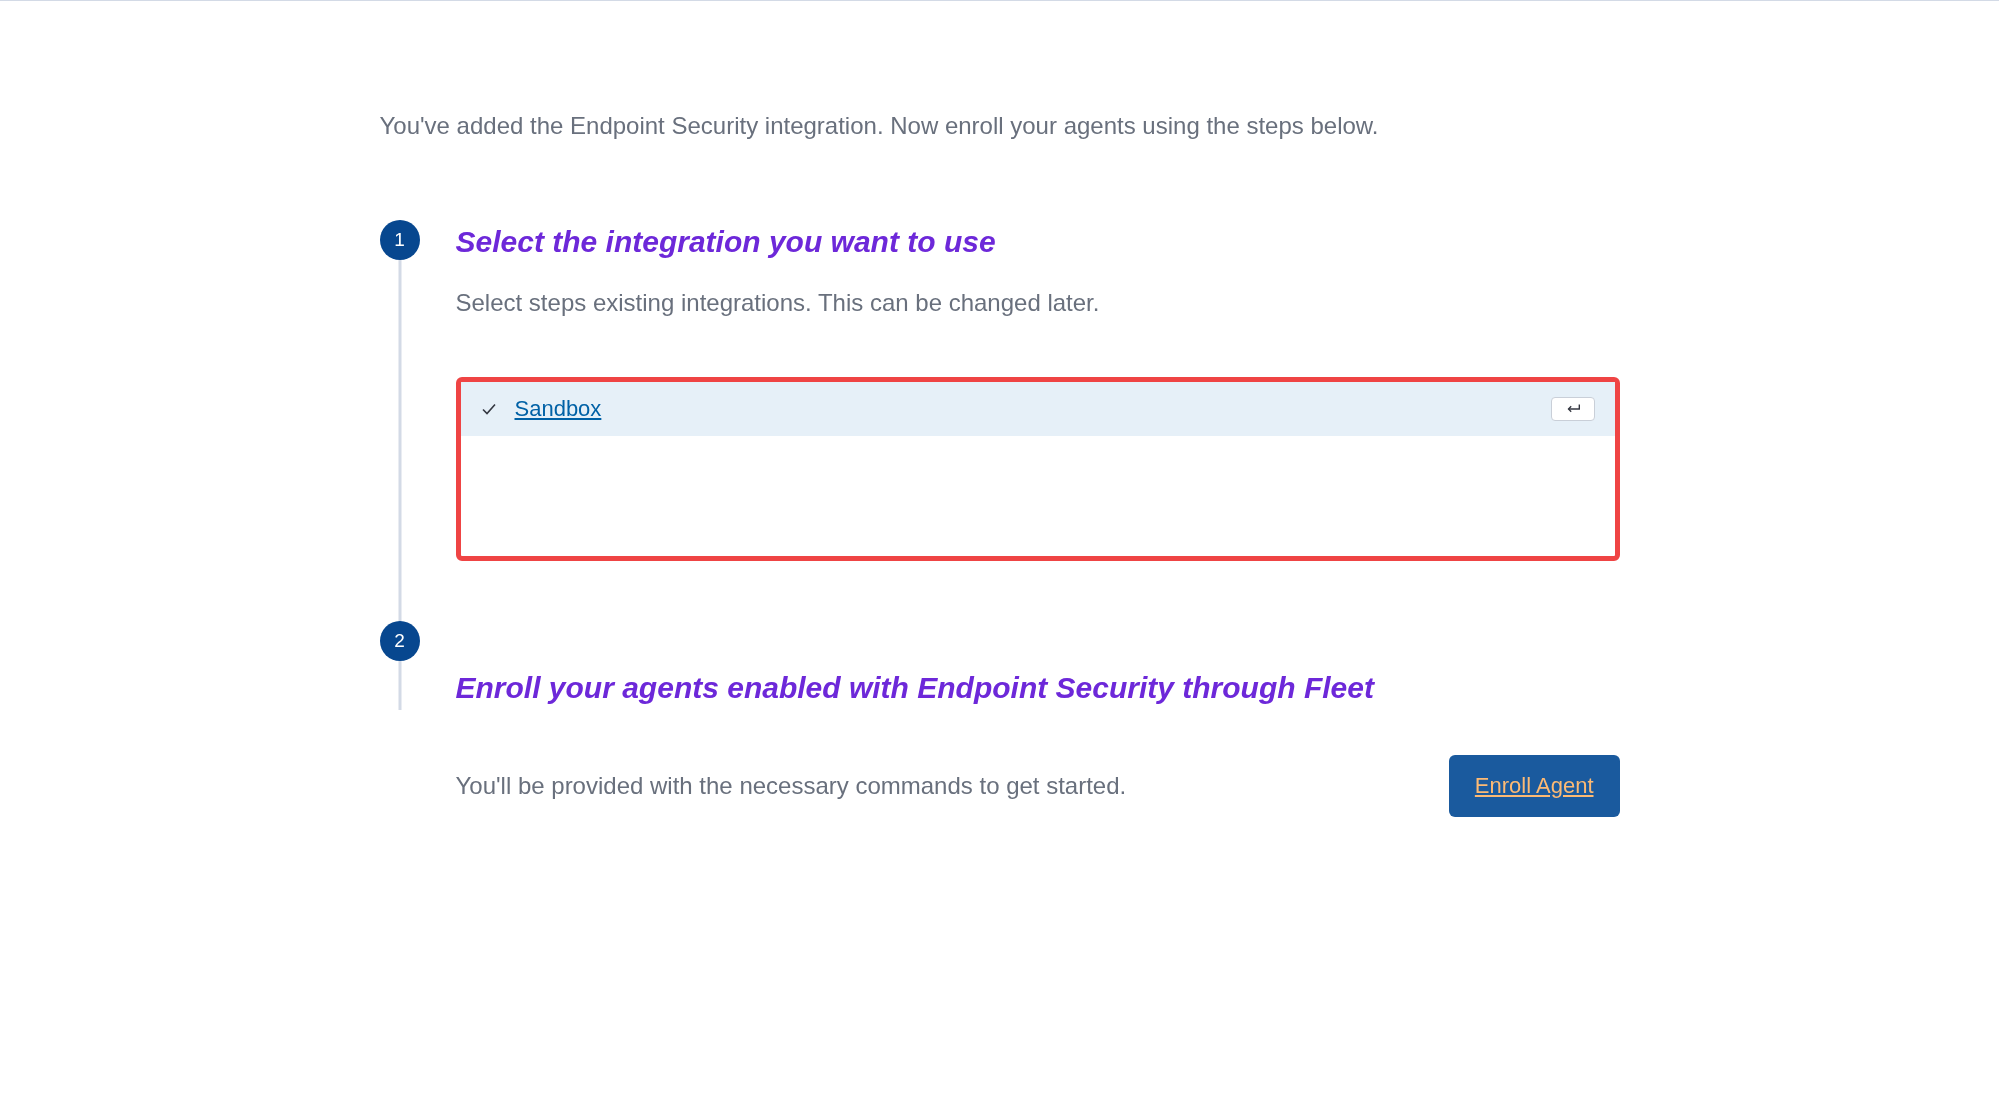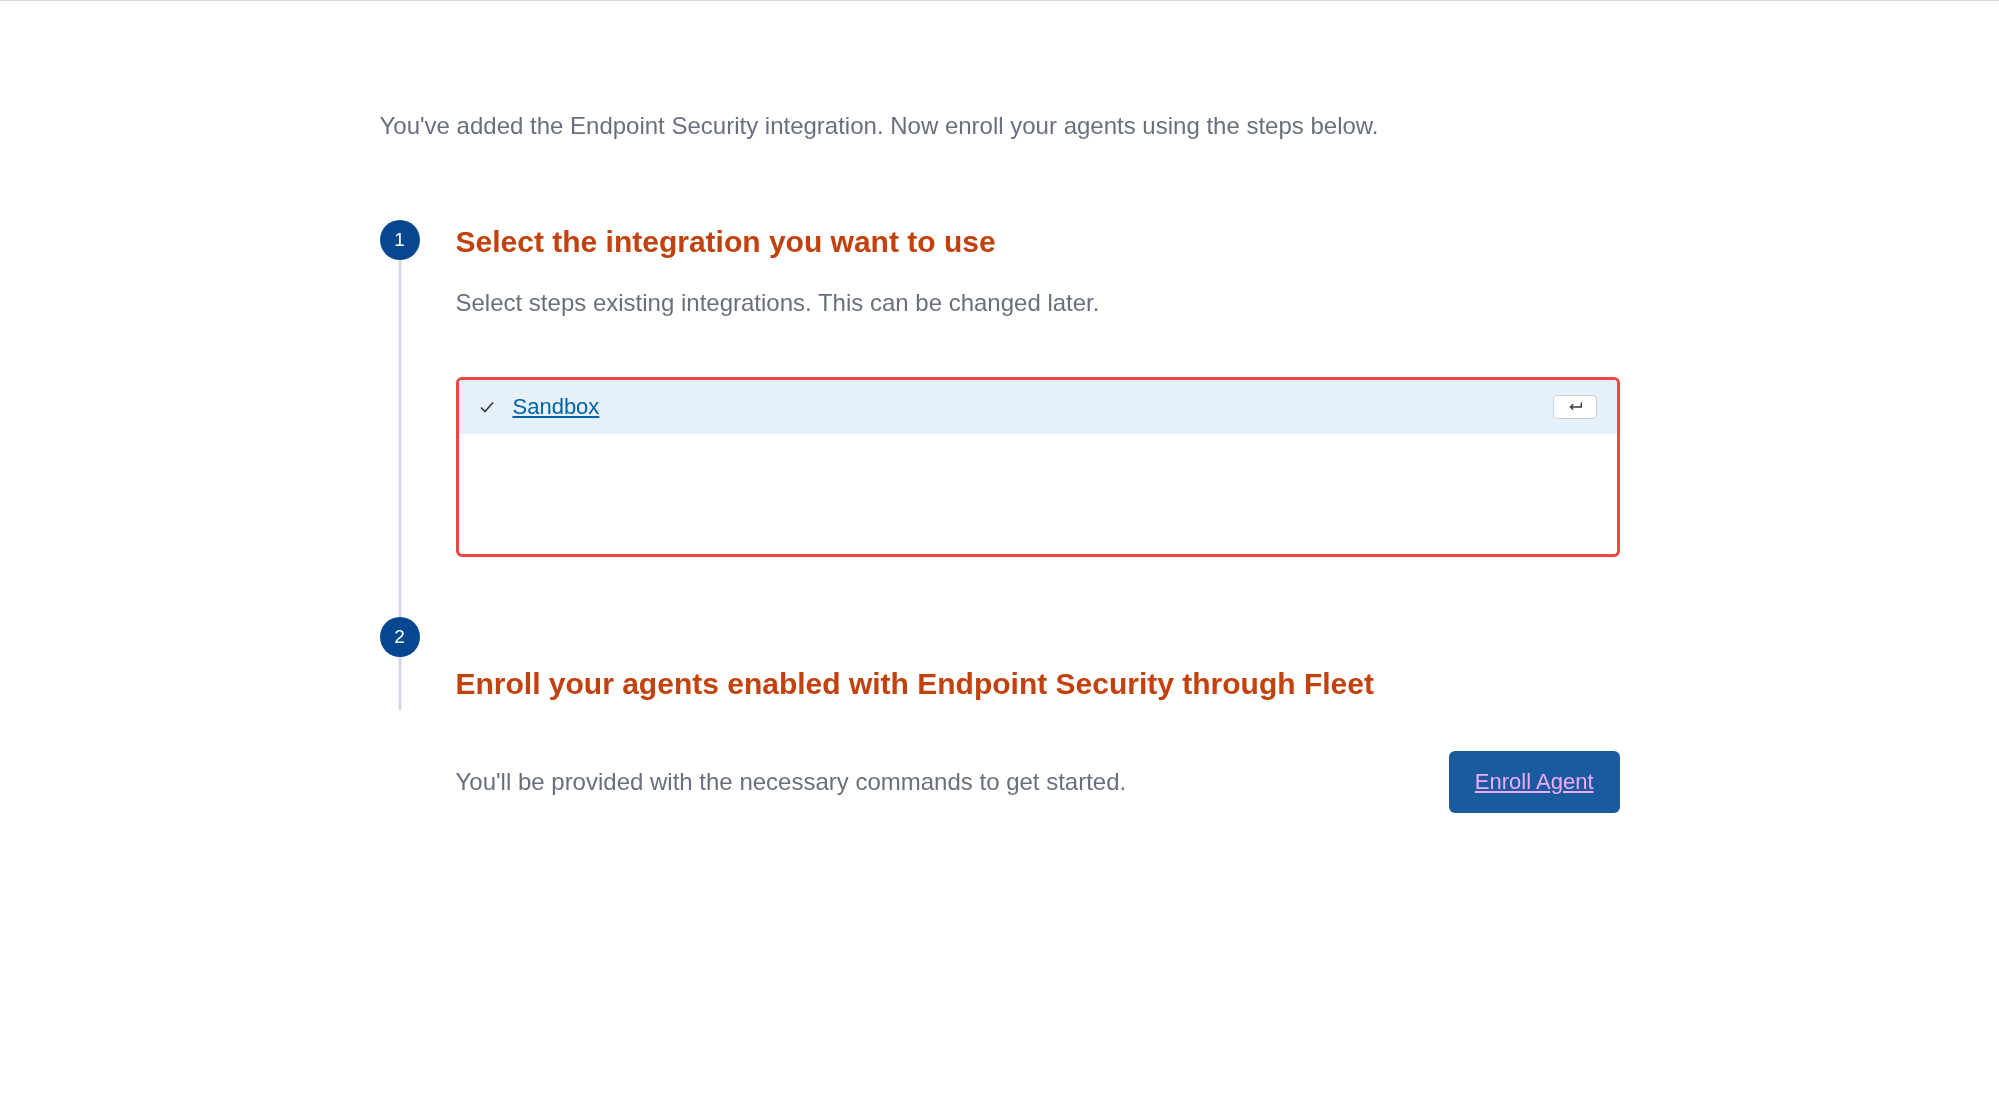--- a/index.html
+++ b/index.html
@@ -78,32 +78,33 @@
     width: 3px;
     background: #d3dae6;
   }
   .step-body {
     flex: 1;
     padding-bottom: 60px;
   }
   .step-title {
     font-size: 30px;
     font-weight: 700;
-    color: #c2410c;
+    color: #6d28d9;
     line-height: 1.3;
     padding-top: 2px;
+    font-style: italic;
   }
   .step-description {
     font-size: 24px;
     color: #69707d;
     margin-top: 28px;
   }
   .select-box {
     margin-top: 60px;
-    border: 3px solid #ef4444;
+    border: 5px solid #ef4444;
     border-radius: 6px;
     background: #ffffff;
     overflow: hidden;
   }
   .select-selected {
     display: flex;
     align-items: center;
     justify-content: space-between;
     background: #e6f0f8;
     padding: 14px 20px;
@@ -151,21 +152,21 @@
   }
   .step2-row {
     display: flex;
     align-items: center;
     justify-content: space-between;
     margin-top: 48px;
     gap: 8px;
   }
   .enroll-button {
     background: #1a5a9e;
-    color: #f0abfc;
+    color: #fdba74;
     border: none;
     border-radius: 6px;
     padding: 18px 26px;
     font-size: 22px;
     font-weight: 400;
     text-decoration: underline;
     cursor: pointer;
     font-family: inherit;
   }
 </style>

